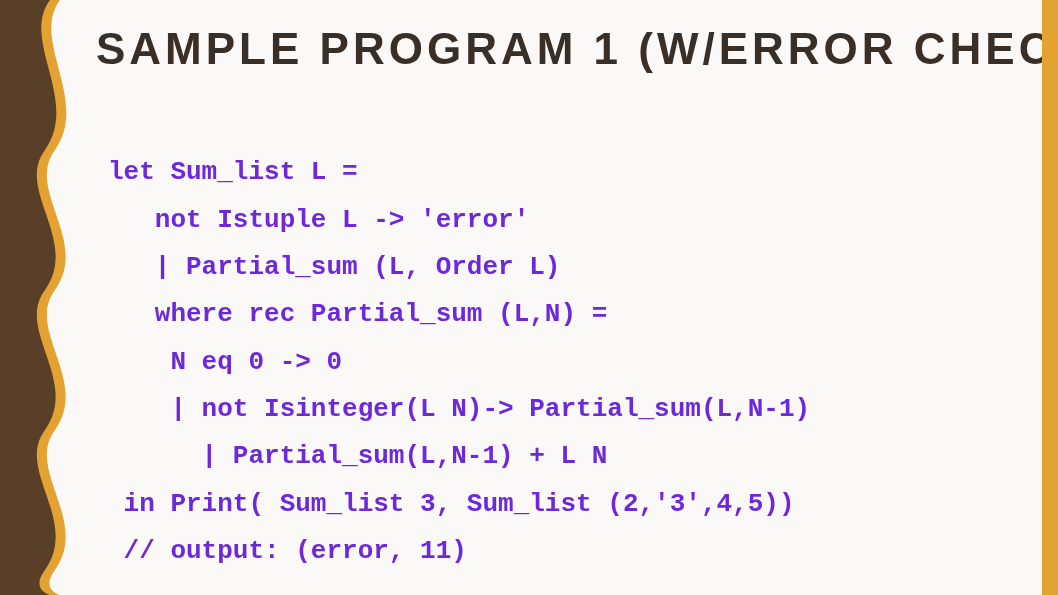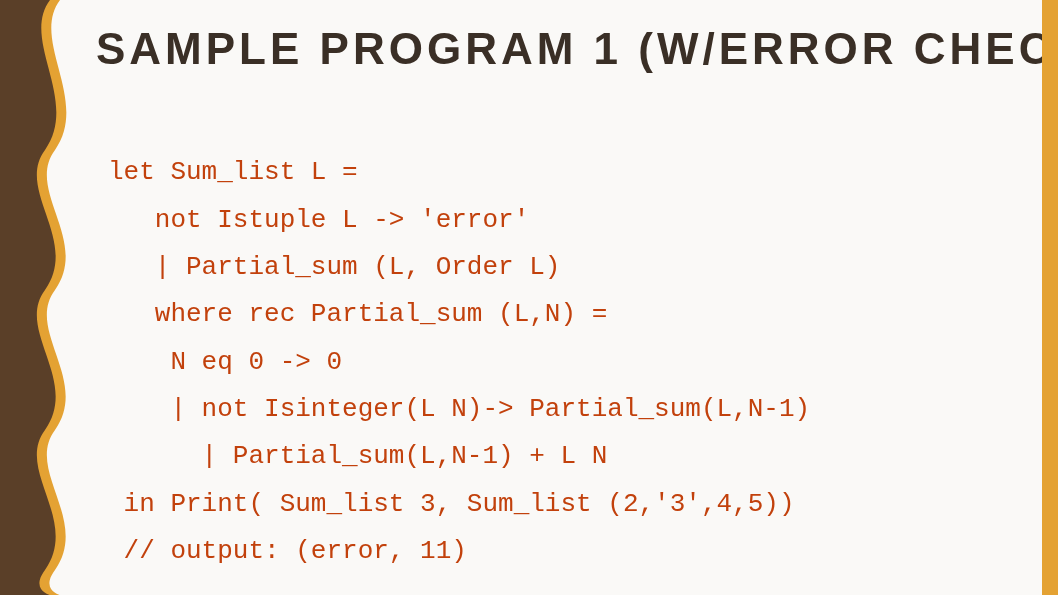--- a/index.html
+++ b/index.html
@@ -32,24 +32,24 @@
     font-family: Impact, 'Arial Black', sans-serif;
     font-weight: 900;
     letter-spacing: 4px;
     font-size: 44px;
     color: #3a2f26;
     margin-bottom: 28px;
     white-space: nowrap;
   }
   .code {
     font-family: 'Courier New', Courier, monospace;
-    font-weight: normal;
+    font-weight: bold;
     font-size: 26px;
     line-height: 1.82;
-    color: #c2410c;
+    color: #6d28d9;
     white-space: pre;
     padding-left: 12px;
   }
 </style>
 </head>
 <body>
 
 <div class="left-wave">
   <svg viewBox="0 0 100 595" preserveAspectRatio="none">
     <path d="M0,0 L60,0

